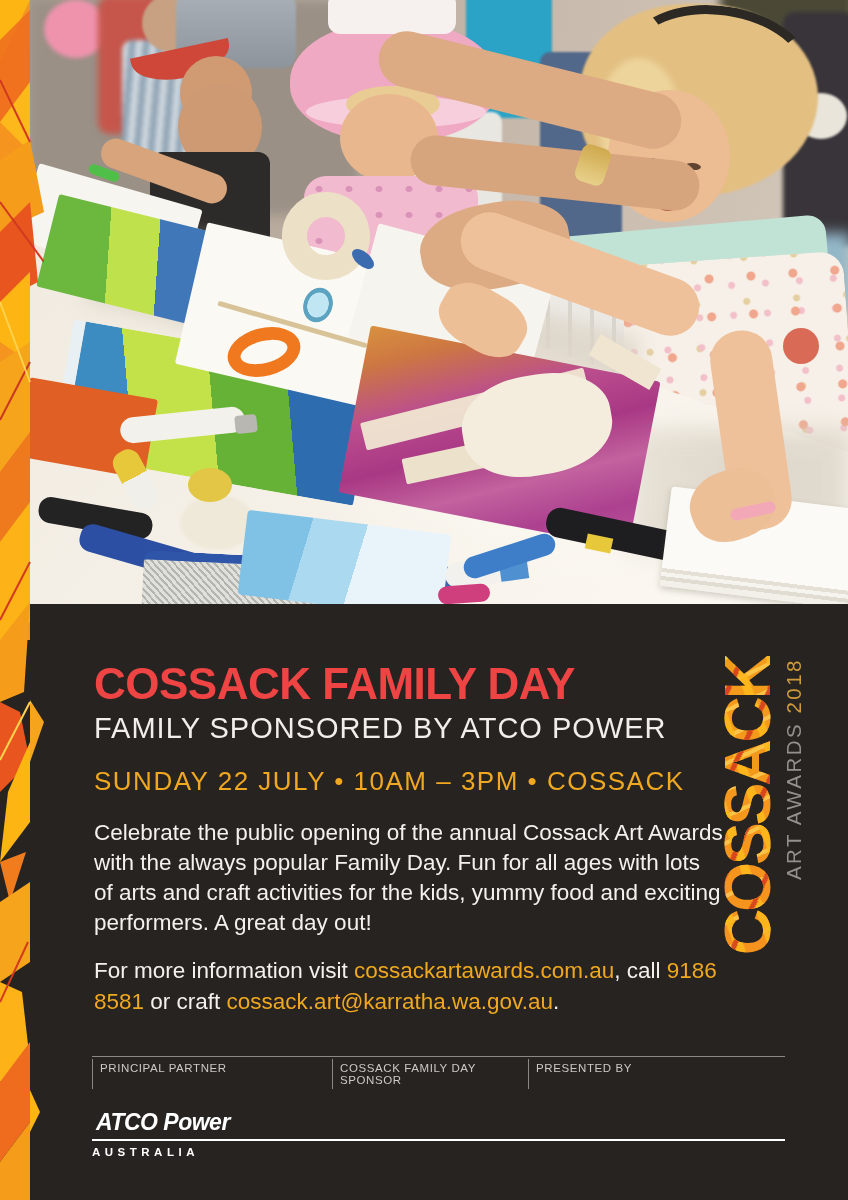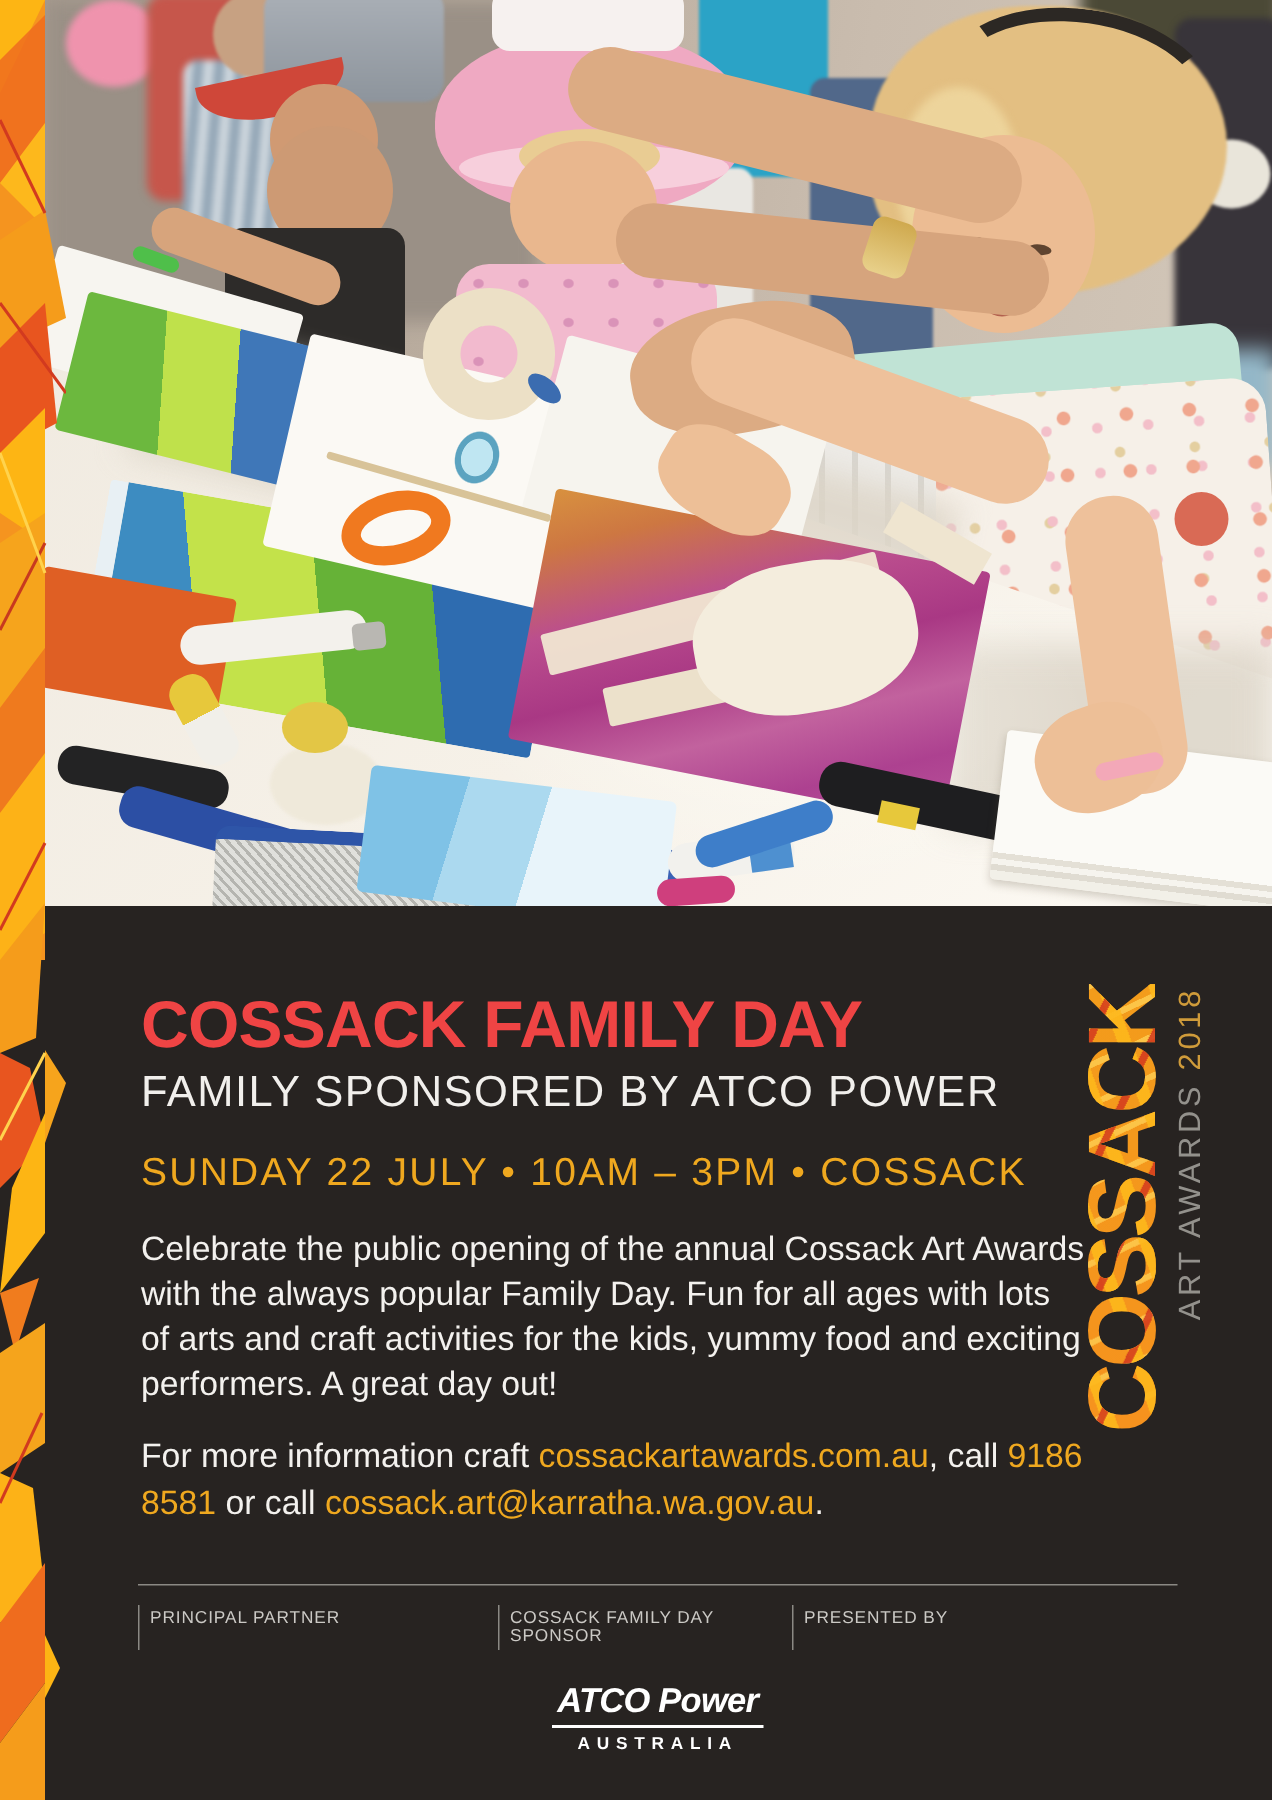--- a/index.html
+++ b/index.html
@@ -60,35 +60,35 @@
     -webkit-background-clip:text;background-clip:text;color:transparent;
   }
   .awards-line{font-size:20.5px;letter-spacing:2.5px;font-weight:400;line-height:1;margin-top:2px;}
   .awards-label{color:#93918c;}
   .awards-year{color:#cf9b3a;}
 
   
   .footer{
     position:absolute;left:62px;top:452px;width:693px;border-top:1px solid #8b8984;
   }
-  .labels{display:flex;margin-top:13px;}
+  .labels{display:flex;margin-top:2px;}
   .lbl{
     border-left:1px solid #8b8984;padding:3px 0 3px 7px;color:#cbc9c5;
     font-size:11.5px;letter-spacing:0.6px;font-weight:400;box-sizing:border-box;
   }
   .c1{width:240px;} .c2{width:257px;} .c3{flex:1;}
   .logos{display:flex;margin-top:22px;align-items:center;}
   .rio-box{
     width:118px;height:42px;background:#ffffff;display:flex;align-items:center;justify-content:center;margin-left:8px;
   }
   .rio-text{font-family:"Liberation Serif", serif;font-weight:600;font-size:23px;color:#151515;letter-spacing:0.5px;}
   .karratha{width:257px;text-align:center;font-size:27px;color:#f2f1ef;white-space:nowrap;}
   .karratha .light{font-weight:400;}
   .karratha .bold{font-weight:700;}
-  .atco{flex:1;display:flex;flex-direction:column;align-items:center;}
+  .atco{flex:1;display:flex;flex-direction:column;}
   .atco-name{
     font-size:23px;font-weight:700;font-style:italic;color:#fff;letter-spacing:-0.5px;
     border-bottom:2px solid #fff;padding:0 4px 5px 4px;line-height:1;
   }
   .atco-sub{font-size:11.5px;font-weight:700;letter-spacing:4.5px;color:#fff;margin-top:5px;}
 </style>
 </head>
 <body>
 
 <div class="photo">
@@ -186,21 +186,21 @@
 
 <section class="panel">
   <div class="panel-inner">
     <h1 class="title">COSSACK FAMILY DAY</h1>
     <h2 class="subtitle">FAMILY SPONSORED BY ATCO POWER</h2>
     <div class="datetime">SUNDAY 22 JULY • 10AM – 3PM • COSSACK</div>
     <p class="desc">Celebrate the public opening of the annual Cossack Art Awards
 with the always popular Family Day. Fun for all ages with lots
 of arts and craft activities for the kids, yummy food and exciting
 performers. A great day out!</p>
-    <p class="contact"><span>For more information craft </span><a class="lnk">cossackartawards.com.au</a><span>, call </span><span class="lnk">9186 8581</span><span> or call </span><a class="lnk">cossack.art@karratha.wa.gov.au</a><span>.</span></p>
+    <p class="contact"><span>For more information visit </span><a class="lnk">cossackartawards.com.au</a><span>, call </span><span class="lnk">9186 8581</span><span> or craft </span><a class="lnk">cossack.art@karratha.wa.gov.au</a><span>.</span></p>
   </div>
 
   <div class="brand">
     <span class="vert cossack-word">COSSACK</span>
     <span class="vert awards-line"><span class="awards-label">ART AWARDS </span><span class="awards-year">2018</span></span>
   </div>
 
   <footer class="footer">
     <div class="labels">
       <div class="lbl c1">PRINCIPAL PARTNER</div>

